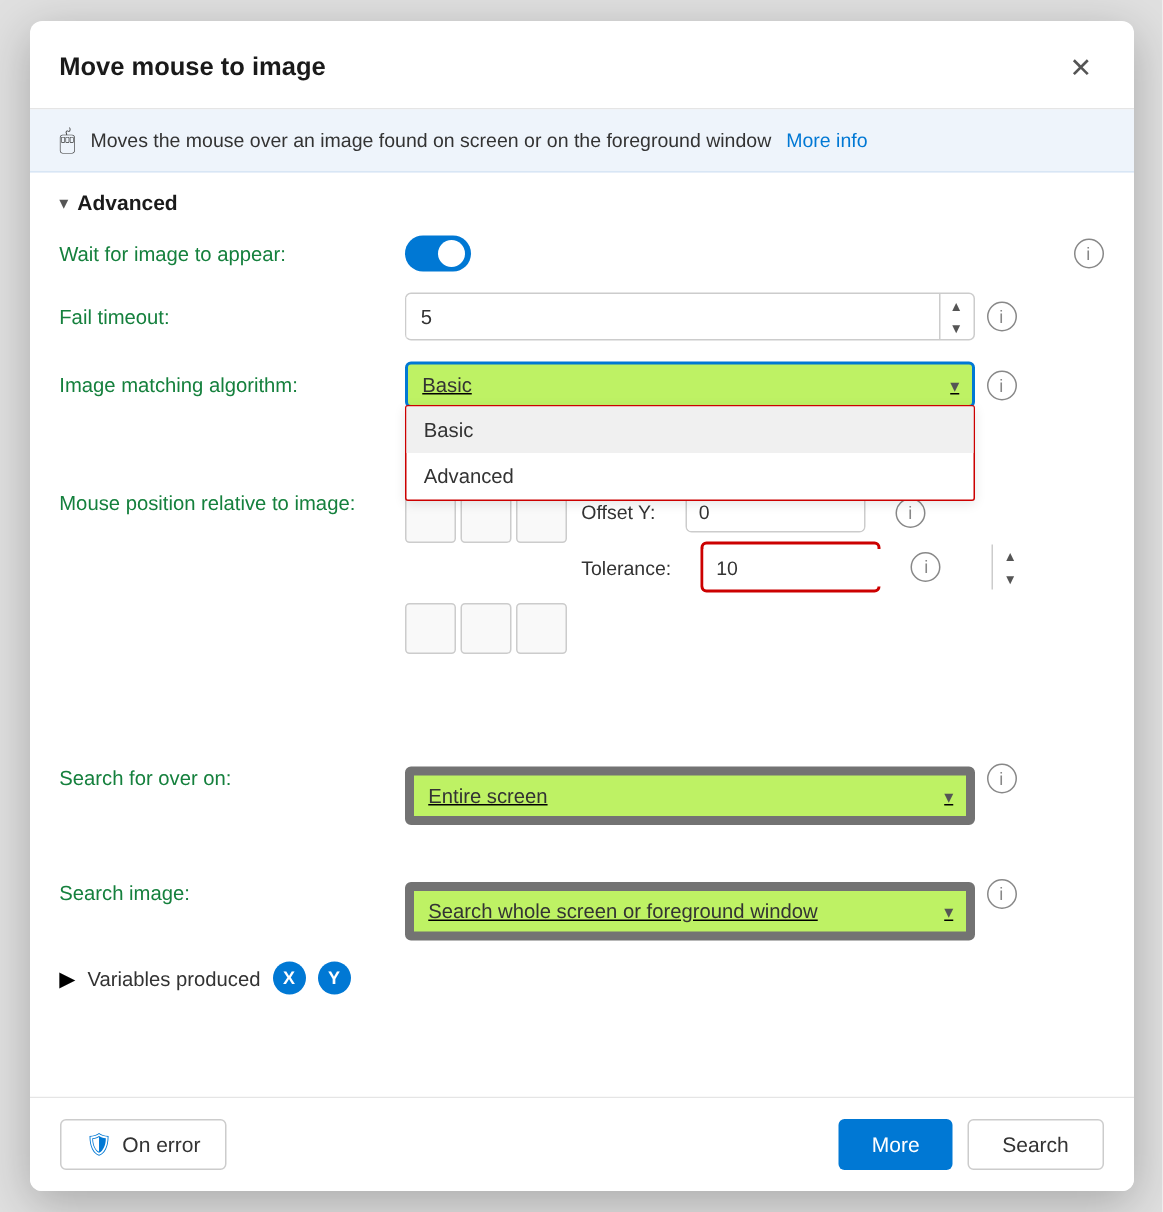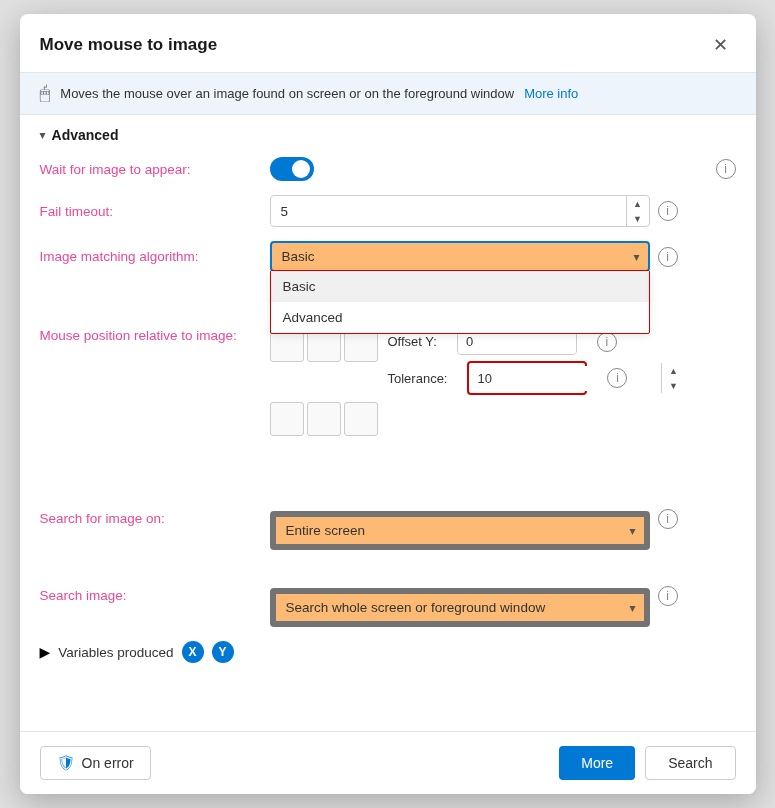--- a/index.html
+++ b/index.html
@@ -86,21 +86,21 @@
       color: #1a1a1a;
     }
     .form-row {
       display: flex;
       align-items: center;
       margin-bottom: 14px;
       gap: 10px;
     }
     .form-label {
       min-width: 220px;
-      color: #ec4899;
+      color: #15803d;
       font-size: 13.5px;
     }
     .form-control-wrap {
       flex: 1;
       display: flex;
       align-items: center;
       gap: 8px;
       position: relative;
     }
     .info-icon {
@@ -179,23 +179,24 @@
       color: #555;
     }
     
     .select-wrap {
       display: flex;
       align-items: center;
       border: 2px solid #0078d4;
       border-radius: 4px;
       overflow: visible;
       width: 380px;
-      background: #fdba74;
+      background: #bef264;
       cursor: pointer;
       position: relative;
+      text-decoration: underline;
     }
     .select-wrap.normal {
       border: 6px solid #737373;
       margin-top: 24px;
     }
     .select-value {
       flex: 1;
       padding: 6px 10px;
       font-size: 13.5px;
       color: #333;
@@ -454,21 +455,21 @@
                 </div>
               </div>
               <div class="info-icon">i</div>
             </div>
           </div>
         </div>
       </div>
     </div>
 
     <div class="form-row">
-      <span class="form-label">Search for image on:</span>
+      <span class="form-label">Search for over on:</span>
       <div class="form-control-wrap">
         <div class="select-wrap normal">
           <span class="select-value">Entire screen</span>
           <span class="select-arrow">▾</span>
         </div>
         <div class="info-icon">i</div>
       </div>
     </div>
 
     <div class="form-row">

